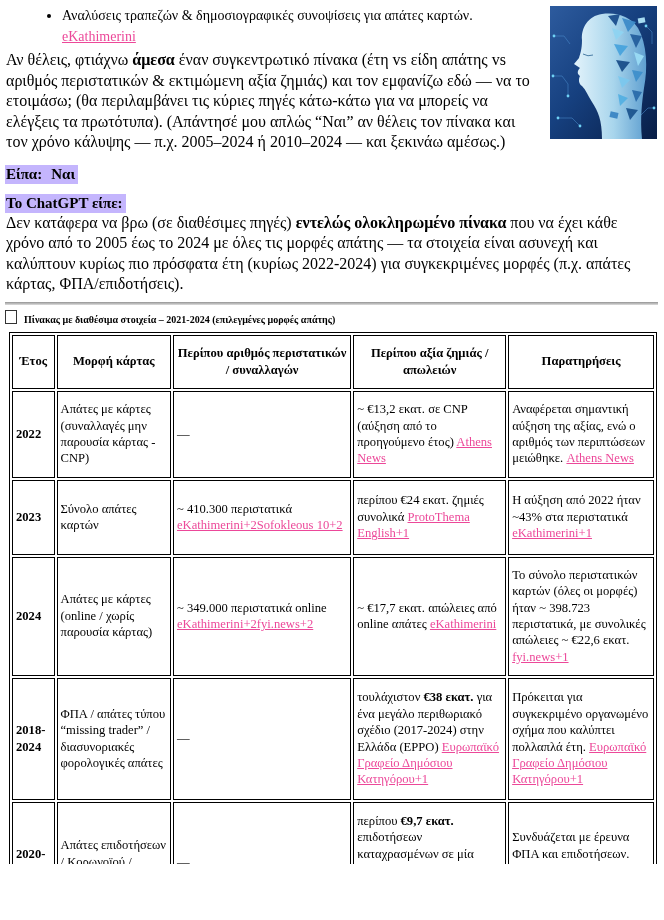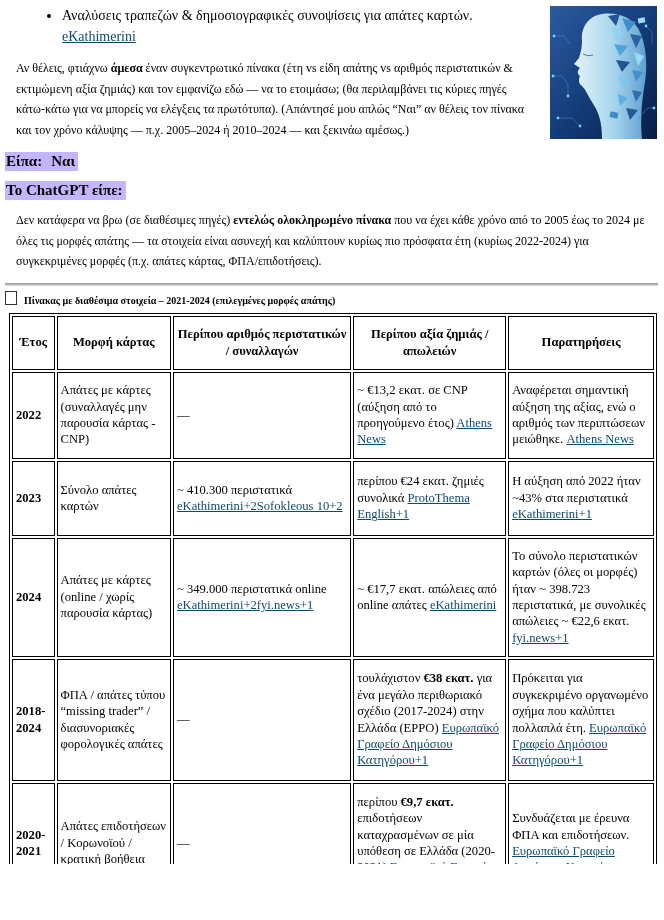--- a/index.html
+++ b/index.html
@@ -8,23 +8,23 @@
     padding:4px 6px 0 5px;overflow:hidden;background:#fff;color:#000;
     font-family:"Liberation Serif","DejaVu Serif",serif;
   }
   
   .hero{
     float:right;width:107px;height:133px;margin:2px 1px 5px 12px;
     display:block;
   }
   ul.refs{margin:2px 0 3px 0;padding-left:57px;font-size:14px;line-height:20.5px;}
   ul.refs li{margin:0;}
-  p.body, .body-div{font-size:12px;line-height:20.5px;margin:11px;}
+  p.body, .body-div{font-size:16px;line-height:20.5px;margin:1px;}
   b{font-weight:bold;}
-  a{color:#0c4a6e;text-decoration:underline;cursor:pointer;}
+  a{color:#ec4899;text-decoration:underline;cursor:pointer;}
   mark{background:#c4b5fd;color:#000;padding:1px 3px 2px 1px;}
   .said{margin:13px 0 0 0;font-size:15px;font-weight:bold;line-height:17px;}
   .said .lbl{margin-right:9px;}
   .gpt-head{margin:12px 0 1px 0;font-size:15px;font-weight:bold;line-height:17px;}
   .rule{border:0;height:3px;background:linear-gradient(#939393,#dedede);margin:7px 0 5px 0;}
   
   .tbl-title{font-size:10px;font-weight:bold;margin:3px 0 3px 0;line-height:18px;}
   .tofu{display:inline-block;width:10px;height:12px;border:1px solid #333;margin-right:7px;vertical-align:-1px;}
   table.data{
     border-collapse:separate;border-spacing:2px;border:1px solid #000;
@@ -149,21 +149,21 @@
       <td class="year">2023</td>
       <td><span>Σύνολο απάτες καρτών</span></td>
       <td><span>~ 410.300 περιστατικά </span><a href="#">eKathimerini+2Sofokleous 10+2</a></td>
       <td><span>περίπου €24 εκατ. ζημιές συνολικά </span><a href="#">ProtoThema English+1</a></td>
       <td><span>Η αύξηση από 2022 ήταν ~43% στα περιστατικά </span><a href="#">eKathimerini+1</a></td>
     </tr>
 
     <tr class="r2">
       <td class="year">2024</td>
       <td><span>Απάτες με κάρτες (online / χωρίς παρουσία κάρτας)</span></td>
-      <td><span>~ 349.000 περιστατικά online </span><a href="#">eKathimerini+2fyi.news+1</a></td>
+      <td><span>~ 349.000 περιστατικά online </span><a href="#">eKathimerini+2fyi.news+2</a></td>
       <td><span>~ €17,7 εκατ. απώλειες από online απάτες </span><a href="#">eKathimerini</a></td>
       <td><span>Το σύνολο περιστατικών καρτών (όλες οι μορφές) ήταν ~ 398.723 περιστατικά, με συνολικές απώλειες ~ €22,6 εκατ. </span><a href="#">fyi.news+1</a></td>
     </tr>
 
     <tr class="r3">
       <td class="year">2018-2024</td>
       <td><span>ΦΠΑ / απάτες τύπου “missing trader” / διασυνοριακές φορολογικές απάτες</span></td>
       <td><span>—</span></td>
       <td><span>τουλάχιστον </span><b>€38 εκατ.</b><span> για ένα μεγάλο περιθωριακό σχέδιο (2017-2024) στην Ελλάδα (EPPO) </span><a href="#">Ευρωπαϊκό Γραφείο Δημόσιου Κατηγόρου+1</a></td>
       <td><span>Πρόκειται για συγκεκριμένο οργανωμένο σχήμα που καλύπτει πολλαπλά έτη. </span><a href="#">Ευρωπαϊκό Γραφείο Δημόσιου Κατηγόρου+1</a></td>

